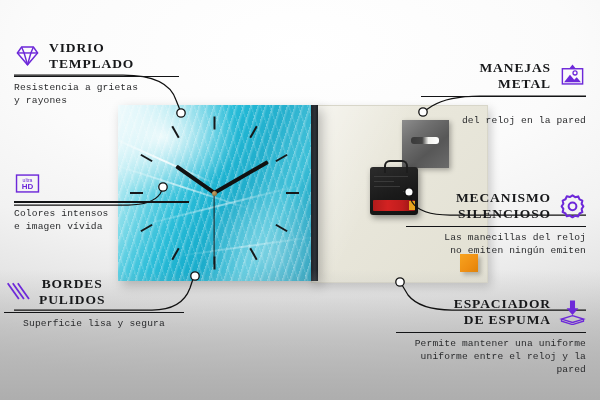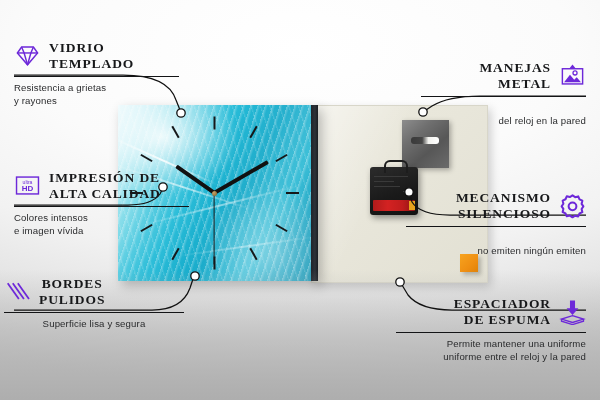--- a/index.html
+++ b/index.html
@@ -108,21 +108,21 @@
   .co-right { text-align:right; }
   .co-head { display:flex; align-items:center; gap:8px; }
   .co-right .co-head { justify-content:flex-end;margin-top:20px; }
   .co-title{
     font-family:"Liberation Serif", serif;
     font-size:13.5px; font-weight:bold; letter-spacing:.9px;
     color:#17181a; line-height:1.18; text-transform:uppercase;
   }
   .co-rule{ height:1.6px; background:#131416; margin:4px 0 5px; }
   .co-sub{
-    font-family:Liberation Sans, sans-serif;
+    font-family:Liberation Mono, monospace;
     font-size:9.6px; color:#2a2b2d; line-height:1.35; letter-spacing:.15px;
   }
   .ico{ width:27px; height:27px; flex:0 0 27px; color:#6d28d9; }
   .ico svg{ display:block; width:100%; height:100%; }
 
   .connector{ position:absolute; left:0; top:0; width:600px; height:400px; pointer-events:none; }
   .connector path{ fill:none; stroke:#111; stroke-width:1.25; }
   .connector circle{ fill:#ffffff; stroke:#111; stroke-width:1.3; }
 </style>
 </head>
@@ -229,24 +229,20 @@
 
   <div class="callout co-left" style="left:14px; top:170px; width:175px;">
     <div class="co-head">
       <span class="ico">
         <svg viewBox="0 0 32 32">
           <rect x="3" y="6" width="26" height="20" fill="none" stroke="currentColor" stroke-width="1.7"></rect>
           <text x="16" y="14.5" font-family="Liberation Sans, sans-serif" font-size="6" text-anchor="middle" fill="currentColor">ultra</text>
           <text x="16" y="23" font-family="Liberation Sans, sans-serif" font-size="9.5" font-weight="bold" text-anchor="middle" fill="currentColor">HD</text>
         </svg>
       </span>
-      <span class="co-title">
-        <span>IMPRESIÓN DE</span><br>
-        <span>ALTA CALIDAD</span>
-      </span>
     </div>
     <div class="co-rule"></div>
     <div class="co-sub">
       <span>Colores intensos</span><br>
       <span>e imagen vívida</span>
     </div>
   </div>
 
   <div class="callout co-left" style="left:4px; top:276px; width:180px;text-align:center;">
     <div class="co-head">
@@ -302,21 +298,21 @@
         <svg viewBox="0 0 32 32">
           <g fill="none" stroke="currentColor" stroke-width="2.4" stroke-linejoin="round">
             <path d="M16 4 l3.2 2.1 3.6-.9 1.5 3.5 3.4 1.6-.9 3.7 2.1 3.1-2.1 3.1.9 3.7-3.4 1.6-1.5 3.5-3.6-.9L16 30l-3.2-2.1-3.6.9-1.5-3.5-3.4-1.6.9-3.7L3.1 17l2.1-3.1-.9-3.7 3.4-1.6 1.5-3.5 3.6.9z"></path>
           </g>
           <circle cx="16" cy="17" r="4.6" fill="none" stroke="currentColor" stroke-width="2.4"></circle>
         </svg>
       </span>
     </div>
     <div class="co-rule"></div>
     <div class="co-sub">
-      <br>
+      <span>Las manecillas del reloj</span><br>
       <span>no emiten ningún emiten</span>
     </div>
   </div>
 
   <div class="callout co-right" style="left:396px; top:276px; width:190px;">
     <div class="co-head">
       <span class="co-title">
         <span>ESPACIADOR</span><br>
         <span>DE ESPUMA</span>
       </span>

